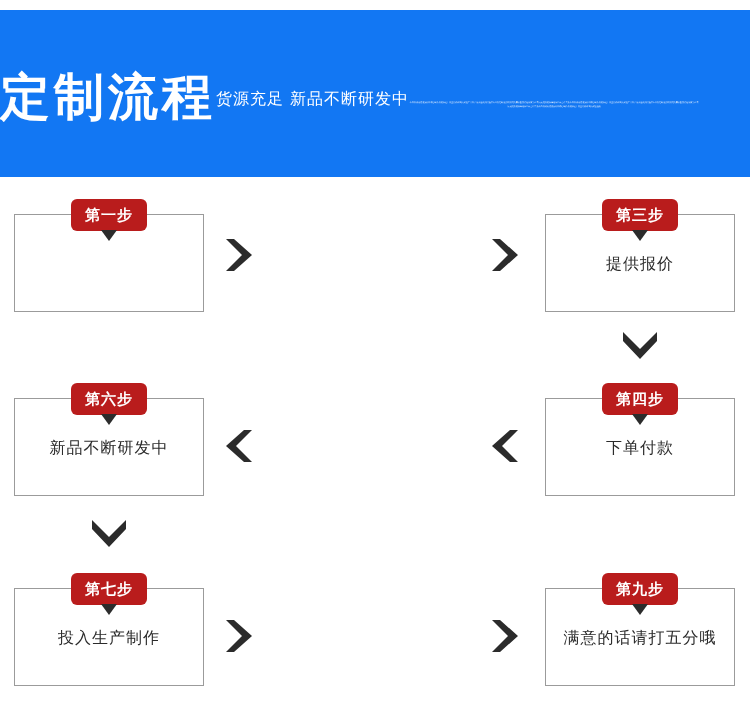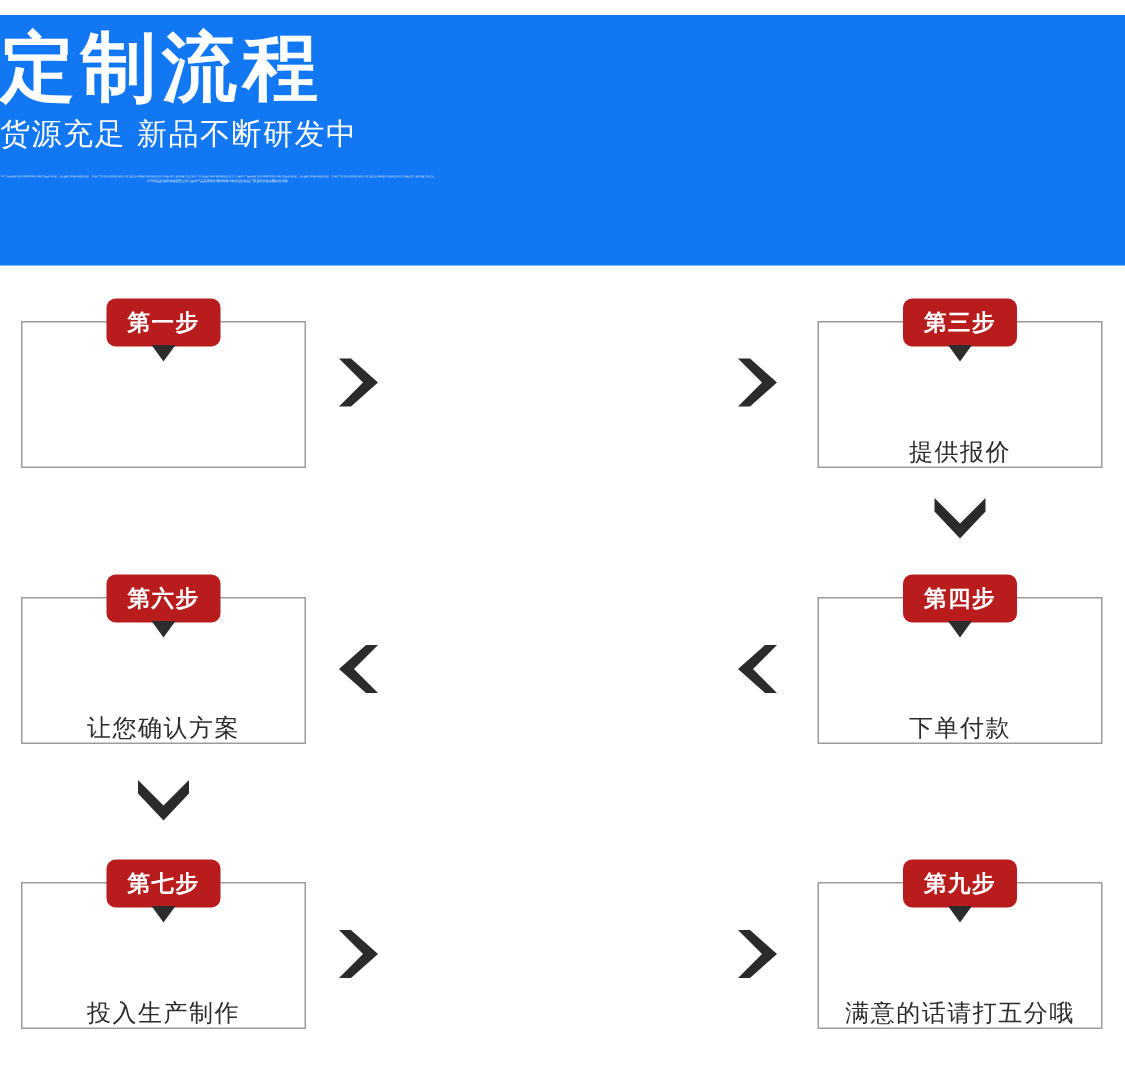--- a/index.html
+++ b/index.html
@@ -27,36 +27,35 @@
     width: 750px;
     height: 167px;
     background: #1277f3;
     overflow: hidden;
   }
   .banner-inner {
     position: relative;
     width: 100%;
     height: 100%;
     display: flex;
-    flex-direction: column;
-    align-items: flex-start;
+    align-items: center;
     justify-content: flex-start;
     padding-top: 8px;
   }
   .banner-title {
     color: #ffffff;
     font-size: 50px;
     font-weight: bold;
     letter-spacing: 4px;
     line-height: 1.1;
     text-align: center;
   }
   .banner-subtitle {
     color: #ffffff;
-    font-size: 20px;
+    font-size: 16px;
     font-weight: normal;
     letter-spacing: 1px;
     margin-top: 3px;
     text-align: center;
   }
   .banner-microtext {
     margin-top: 14px;
     width: 290px;
     text-align: center;
     color: rgba(255,255,255,0.85);
@@ -90,21 +89,20 @@
     right: 0;
     top: 50%;
     transform: translateY(-50%);
     padding: 0 8px;
     text-align: center;
     color: #2b2b2b;
     font-size: 16px;
     line-height: 27px;
     letter-spacing: 1px;
     white-space: pre-line;
-    margin-top: 38px;
   }
   .step-box.two-line .box-label { margin-top: 9px; }
 
   
   .badge {
     position: absolute;
     top: -16px;
     left: 50%;
     transform: translateX(-50%);
     width: 76px;
@@ -186,21 +184,21 @@
     </div>
 
     <div class="chev-v" style="left:619px; top:152px;">
       <svg viewBox="0 0 42 34" xmlns="http://www.w3.org/2000/svg">
         <polygon fill="#2b2b2b" points="4,3 4,12 21,30 38,12 38,3 21,20"></polygon>
       </svg>
     </div>
 
     <div class="step-box" style="left:14px;  top:221px;">
       <div class="badge">第六步</div>
-      <div class="box-label">让您确认方案</div>
+      <div class="box-label">新品不断研发中</div>
     </div>
 
     <div class="chev" style="left:222px; top:249px;">
       <svg viewBox="0 0 34 40" xmlns="http://www.w3.org/2000/svg">
         <polygon fill="#2b2b2b" points="30,4 22,4 4,20 22,36 30,36 14,20"></polygon>
       </svg>
     </div>
 
 
     <div class="chev" style="left:488px; top:249px;">

